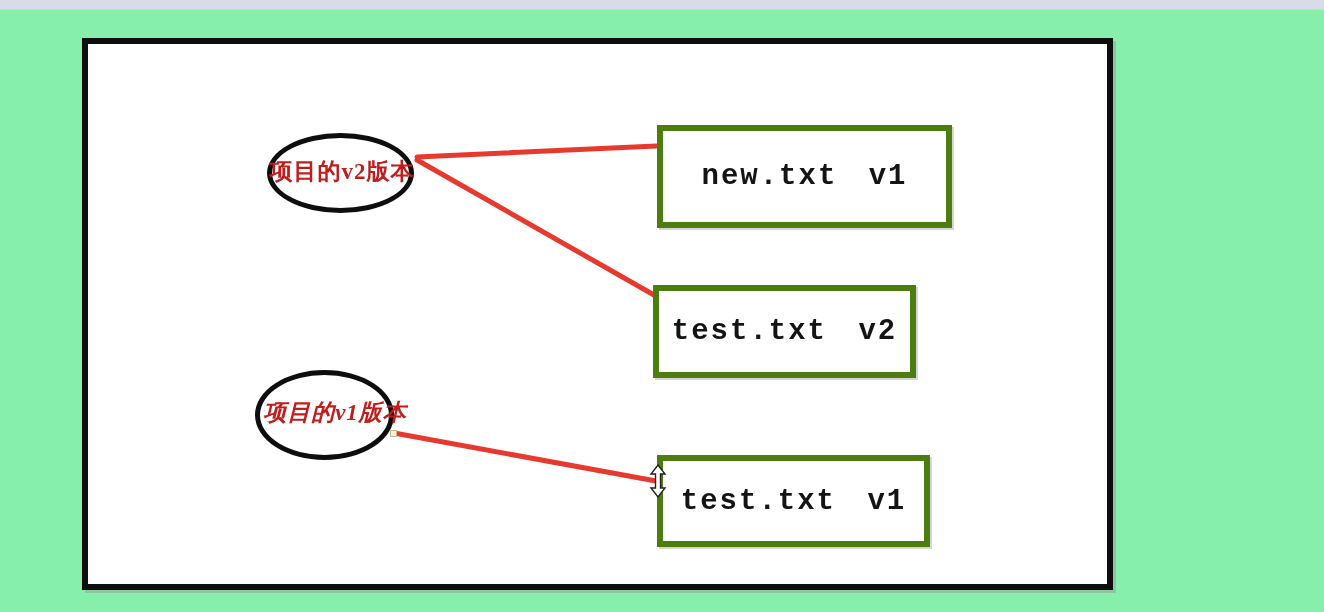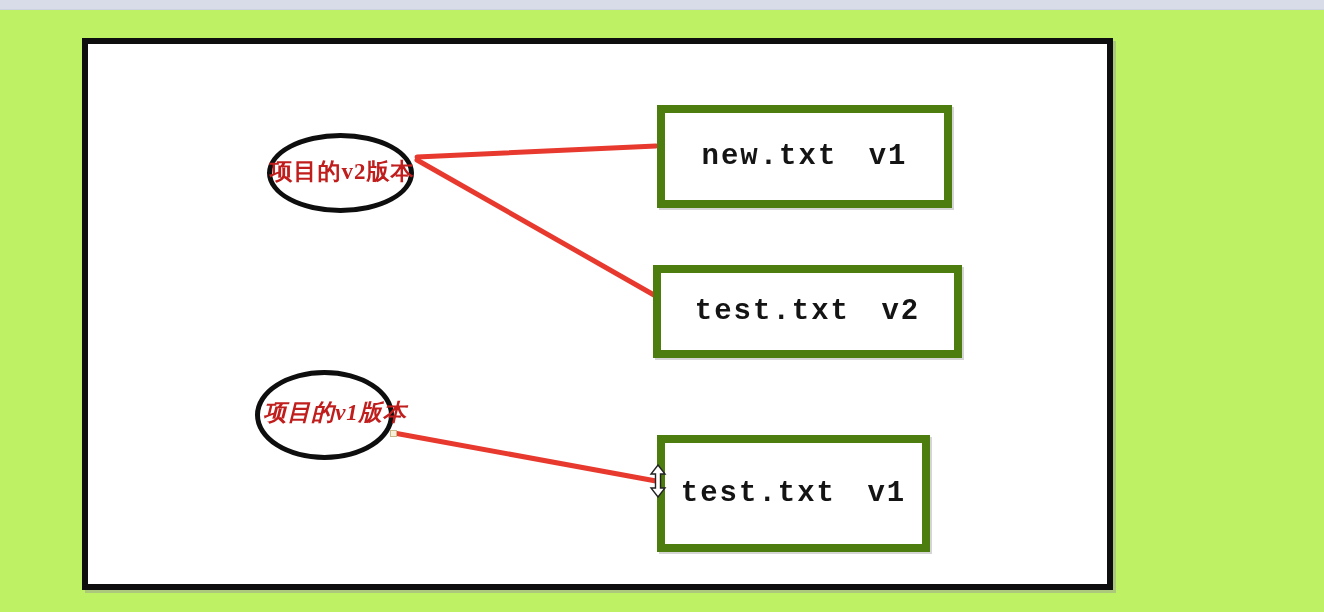--- a/index.html
+++ b/index.html
@@ -5,21 +5,21 @@
   html, body {
     margin: 0;
     padding: 0;
     background: #ffffff;
     font-family: "Liberation Sans", sans-serif;
   }
   #stage {
     position: relative;
     width: 1324px;
     height: 612px;
-    background: #bef264;
+    background: #86efac;
     overflow: hidden;
   }
   .top-bar {
     position: absolute;
     left: 0; top: 0;
     width: 1324px; height: 9px;
     background: #d8dce9;
     border-bottom: 1px solid #cdd2e0;
   }
   .outer-frame {
@@ -48,32 +48,33 @@
     font-weight: bold;
     white-space: nowrap;
     transform: translate(-50%, -50%);
     letter-spacing: 1px;
     z-index: 3;
   }
   .label-v2 { left: 342px; top: 171px; }
   .label-v1 { left: 335px; top: 412px; font-style: italic; }
   .file-box {
     position: absolute;
-    border: 8px solid #4d7c0f;
+    border: 6px solid #4d7c0f;
     box-sizing: border-box;
     background: #ffffff;
     display: flex;
     align-items: center;
     justify-content: center;
     box-shadow: 2px 2px 0 rgba(150,150,150,0.40);
     z-index: 2;
+    margin-top: 20px;
   }
   .box-new-v1  { left: 657px; top: 105px; width: 295px; height: 103px; }
-  .box-test-v2 { left: 653px; top: 265px; width: 309px; height: 93px; text-align: center; }
-  .box-test-v1 { left: 657px; top: 435px; width: 273px; height: 117px; }
+  .box-test-v2 { left: 653px; top: 265px; width: 263px; height: 93px; text-align: center; }
+  .box-test-v1 { left: 657px; top: 435px; width: 273px; height: 92px; }
   .file-label {
     color: #141414;
     font-family: "Liberation Mono", "DejaVu Sans Mono", monospace;
     font-size: 29px;
     font-weight: bold;
     letter-spacing: 2px;
     word-spacing: 12px;
     white-space: nowrap;
   }
   svg.connector-layer {

